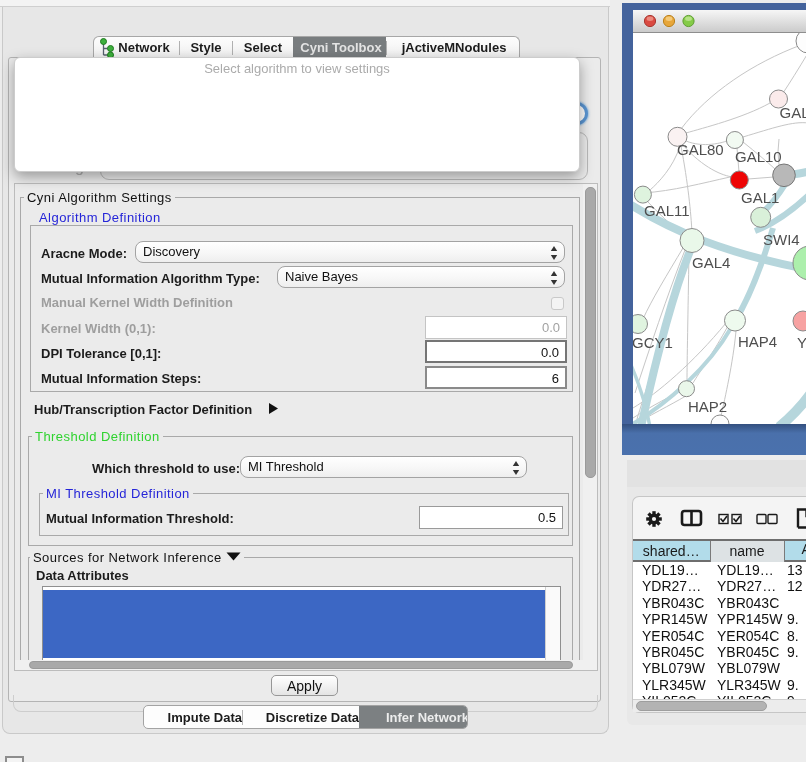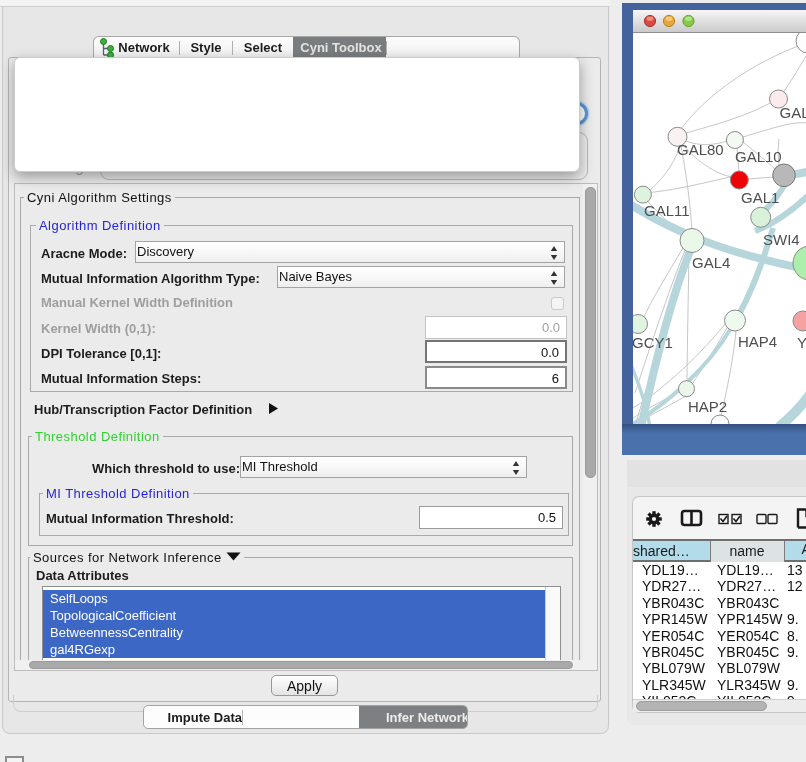--- a/index.html
+++ b/index.html
@@ -2,23 +2,23 @@
 <html><head>
 <meta charset="utf-8">
 <style>
   * { margin:0; padding:0; box-sizing:border-box; }
   html,body { background:#ededed; }
   #root { position:relative; width:806px; height:762px; overflow:hidden;
           background:#ededed; font-family:"Liberation Sans", sans-serif; }
   .abs { position:absolute; }
   .lbl { font-weight:bold; font-size:13px; color:#1c1c1c; white-space:nowrap; }
   .dis { color:#9e9e9e; }
-  .combo { position:absolute; height:22px; border:1px solid #a3a3a3; border-radius:0;
+  .combo { position:absolute; height:22px; border:1px solid #a3a3a3; border-radius:8px;
            background:linear-gradient(#ffffff,#f7f7f7 55%,#eeeeee);
-           font-size:13px; color:#111; line-height:20px; padding-left:1px; }
+           font-size:13px; color:#111; line-height:20px; padding-left:7px; }
   .carets { position:absolute; right:6px; top:3px; width:8px; height:16px; }
   .tfield { position:absolute; height:23px; background:#fff; font-size:13px; color:#111;
             text-align:right; padding:3px 6px 0 0; }
   .groupt { position:absolute; font-size:13px; letter-spacing:0.45px; background:#ebebeb; padding:0 3px; white-space:nowrap; }
   .tabtxt { top:0; height:21px; font-size:13px; font-weight:bold; color:#1c1c1c;
             text-align:center; line-height:21px; }
   .seg { position:absolute; top:0; height:100%; font-size:13px; font-weight:bold; color:#1c1c1c;
          text-align:right; line-height:23px; }
 </style>
 </head>
@@ -44,41 +44,42 @@
       <svg class="abs" style="left:6px; top:1px;" width="16" height="20" viewBox="0 0 16 20">
         <path d="M3.5 6 L3.5 17 M3.5 10.5 L7.5 10.5 M3.5 17 L7.5 17" stroke="#55616e" stroke-width="1.3" fill="none"></path>
         <circle cx="3.5" cy="3.5" r="3" fill="#3db03d" stroke="#1f7a1f"></circle>
         <circle cx="10.5" cy="10.5" r="3" fill="#3db03d" stroke="#1f7a1f"></circle>
         <circle cx="10.5" cy="17" r="3" fill="#3db03d" stroke="#1f7a1f"></circle>
       </svg>
       <div class="abs tabtxt" style="left:18px; width:64px;">Network</div>
       <div class="abs tabtxt" style="left:86px; width:52px;">Style</div>
       <div class="abs tabtxt" style="left:139px; width:60px;">Select</div>
       <div class="abs tabtxt" style="left:199px; width:96px; color:#e4e4e4;">Cyni Toolbox</div>
+      <div class="abs tabtxt" style="left:293px; width:134px;">jActiveMNodules</div>
     </div>
   </div>
 
   <div class="abs" style="left:8px; top:57px; width:593px; height:645px;
        background:#ebebeb; border:1px solid #b4b4b4; border-radius:3px;"></div>
 
   <div class="abs" style="left:300px; top:102px; width:288px; height:23px; background:#fdfdfd;
        border:3px solid #5a95d2; border-radius:12px; box-shadow:0 0 2px 1px #9cc2e4;"></div>
   <div class="abs" style="left:100px; top:132px; width:488px; height:48px; background:#ebebeb;
        border:1px solid #b9b9b9; border-radius:9px;"></div>
 
   <div class="abs" style="left:75px; top:158px; font-size:16px; letter-spacing:1.2px; color:#b2b2b2;">galFiltered.sif default node</div>
 
   <div id="settings">
 
     <div class="abs" style="left:20px; top:197px; width:560px; height:471px;
          border:1px solid #a9a9a9; border-bottom:none;"></div>
     <div class="groupt" style="left:24px; top:190px; color:#111;">Cyni Algorithm Settings</div>
 
     <div class="abs" style="left:30px; top:225px; width:543px; height:167px; border:1px solid #a9a9a9;"></div>
-    <div class="groupt" style="left:36px; top:218px; color:#2525d8;">Algorithm Definition</div>
+    <div class="groupt" style="left:36px; top:210px; color:#2525d8;">Algorithm Definition</div>
 
     <div class="abs lbl" style="left:41px; top:246px;">Aracne Mode:</div>
     <div class="combo" style="left:135px; top:241px; width:430px;">Discovery
       <svg class="carets" viewBox="0 0 8 16">
           <path d="M4 1 L7.2 6 L0.8 6 Z" fill="#333"></path>
           <path d="M4 15 L7.2 10 L0.8 10 Z" fill="#333"></path>
         </svg>
     </div>
 
     <div class="abs lbl" style="left:41px; top:271px;">Mutual Information Algorithm Type:</div>
@@ -129,23 +130,20 @@
     <div class="abs" style="left:28px; top:557px; width:545px; height:111px; border:1px solid #a9a9a9; border-bottom:none;"></div>
     <div class="groupt" style="left:30px; top:550px; color:#111;">Sources for Network Inference
       <svg width="15" height="9" viewBox="0 0 15 9" style="vertical-align:1px;">
           <path d="M0.5 0.5 L14.5 0.5 L7.5 8.5 Z" fill="#111"></path>
         </svg>
     </div>
     <div class="abs lbl" style="left:36px; top:568px;">Data Attributes</div>
 
     <div class="abs" style="left:42px; top:586px; width:519px; height:74px; background:#fff; border:1px solid #8f8f8f; border-bottom:none; overflow:hidden;">
       <div style="position:absolute; left:0; top:2.5px; width:504px; height:68px; background:#3c67c4;"></div>
-      <div style="position:absolute; left:7px; top:3px; width:497px; font-size:13px; color:#fff; line-height:17px;">
-        SelfLoops<br>TopologicalCoefficient<br>BetweennessCentrality<br>gal4RGexp
-      </div>
       <div style="position:absolute; right:0; top:0; width:15px; height:74px; background:#fafafa; border-left:1px solid #d0d0d0;"></div>
     </div>
 
     <div class="abs" style="left:14px; top:183px; width:584px; height:488px; border:1px solid #bcbcbc;"></div>
 
     <div class="abs" style="left:15px; top:660px; width:582px; height:10px; background:#f0f0f0;"></div>
     <div class="abs" style="left:29px; top:660.5px; width:544px; height:8.5px; background:#a9a9a9; border:1px solid #9a9a9a; border-radius:5px;"></div>
 
     <div class="abs" style="left:583px; top:184px; width:14px; height:476px; background:#f0f0f0;"></div>
     <div class="abs" style="left:584.5px; top:187px; width:11px; height:291px; background:#a9a9a9; border:1px solid #9a9a9a; border-radius:5px;"></div>
@@ -154,28 +152,30 @@
          background:linear-gradient(#ffffff,#f2f2f2 50%,#e4e4e4); text-align:center; font-size:14px; color:#111; line-height:20px;">Apply</div>
   </div>
 
   <div class="abs" style="left:13px; top:695px; width:585px; height:17px;
        border:1px solid #cdcdcd; border-top:none; border-radius:0 0 8px 8px;"></div>
 
   <div id="bottombar">
     <div class="abs" style="left:143px; top:705px; width:325px; height:24px; background:#fdfdfd;
          border:1px solid #a3a3a3; border-radius:5px; overflow:hidden;">
       <div class="seg" style="left:0; width:98px;">Impute Data</div>
+      <div class="seg" style="left:98px; width:117px;">Discretize Data</div>
       <div class="abs" style="left:98px; top:4px; width:1px; height:15px; background:#b5b5b5;"></div>
       <div class="seg" style="left:215px; width:110px; background:#7c8082; color:#ededed;">Infer Network</div>
     </div>
   </div>
 
   <div id="popup">
     <div class="abs" style="left:14px; top:57px; width:566px; height:115px; background:#fff;
          border:1px solid #cccccc; border-radius:6px; box-shadow:0 5px 14px rgba(0,0,0,0.35); z-index:20;">
+      <div style="position:absolute; left:0; top:3px; width:100%; text-align:center; font-size:13px; color:#ababab;">Select algorithm to view settings</div>
     </div>
   </div>
 
   <div id="netwin">
 
     <div class="abs" style="left:622px; top:3px; width:184px; height:452px; background:#44639c;"></div>
     <div class="abs" style="left:622px; top:424px; width:184px; height:31px;
          background:linear-gradient(#33507f,#4a70ab 30%,#4a71ad);"></div>
 
     <div class="abs" style="left:633px; top:10px; width:173px; height:23px;
@@ -291,21 +291,21 @@
         <path d="M80.5 13.5 l2.5 3 4 -5.5" stroke-width="1.6"></path>
         <path d="M93.5 13.5 l2.5 3 4 -5.5" stroke-width="1.6"></path>
         <rect x="117" y="9.5" width="9" height="9" rx="1" stroke-width="1.4"></rect>
         <rect x="128" y="9.5" width="9" height="9" rx="1" stroke-width="1.4"></rect>
         <path d="M158,22.5 L158,4.5 L166.5,4.5 M158,22.5 L176,22.5 M166.5,4.5 L166.5,11 L176,11" stroke-width="2.4"></path>
       </g>
     </svg>
 
     <div class="abs" style="left:633px; top:539px; width:173px; height:23px; background:#b2dcea;
          border-top:2px solid #6e6e6e; border-bottom:2px solid #6e6e6e; font-size:14px; color:#1a1a1a;">
-      <div class="abs" style="left:0; top:0; width:76.5px; height:21px; line-height:21px;">shared…</div>
+      <div class="abs" style="left:0; top:0; width:76.5px; height:21px; text-align:center; line-height:21px;">shared…</div>
       <div class="abs" style="left:76.5px; top:0; width:75px; height:21px; background:#dde2e4; border-left:1px solid #7a7a7a; border-right:1px solid #7a7a7a; text-align:center; line-height:21px;">name</div>
       <div class="abs" style="left:152.5px; top:0; width:21px; height:21px; overflow:hidden;">
         <div class="abs" style="left:16px; top:0; width:20px; text-align:left;">A</div>
       </div>
     </div>
 
     <div class="abs" style="left:633px; top:562px; width:173px; height:137px; background:#fff; overflow:hidden;
          font-size:14px; color:#111; line-height:16.4px;">
       <div class="abs" style="left:9px; top:0;">YDL19…<br>YDR27…<br>YBR043C<br>YPR145W<br>YER054C<br>YBR045C<br>YBL079W<br>YLR345W<br>YIL052C</div>
       <div class="abs" style="left:84px; top:0;">YDL19…<br>YDR27…<br>YBR043C<br>YPR145W<br>YER054C<br>YBR045C<br>YBL079W<br>YLR345W<br>YIL052C</div>

